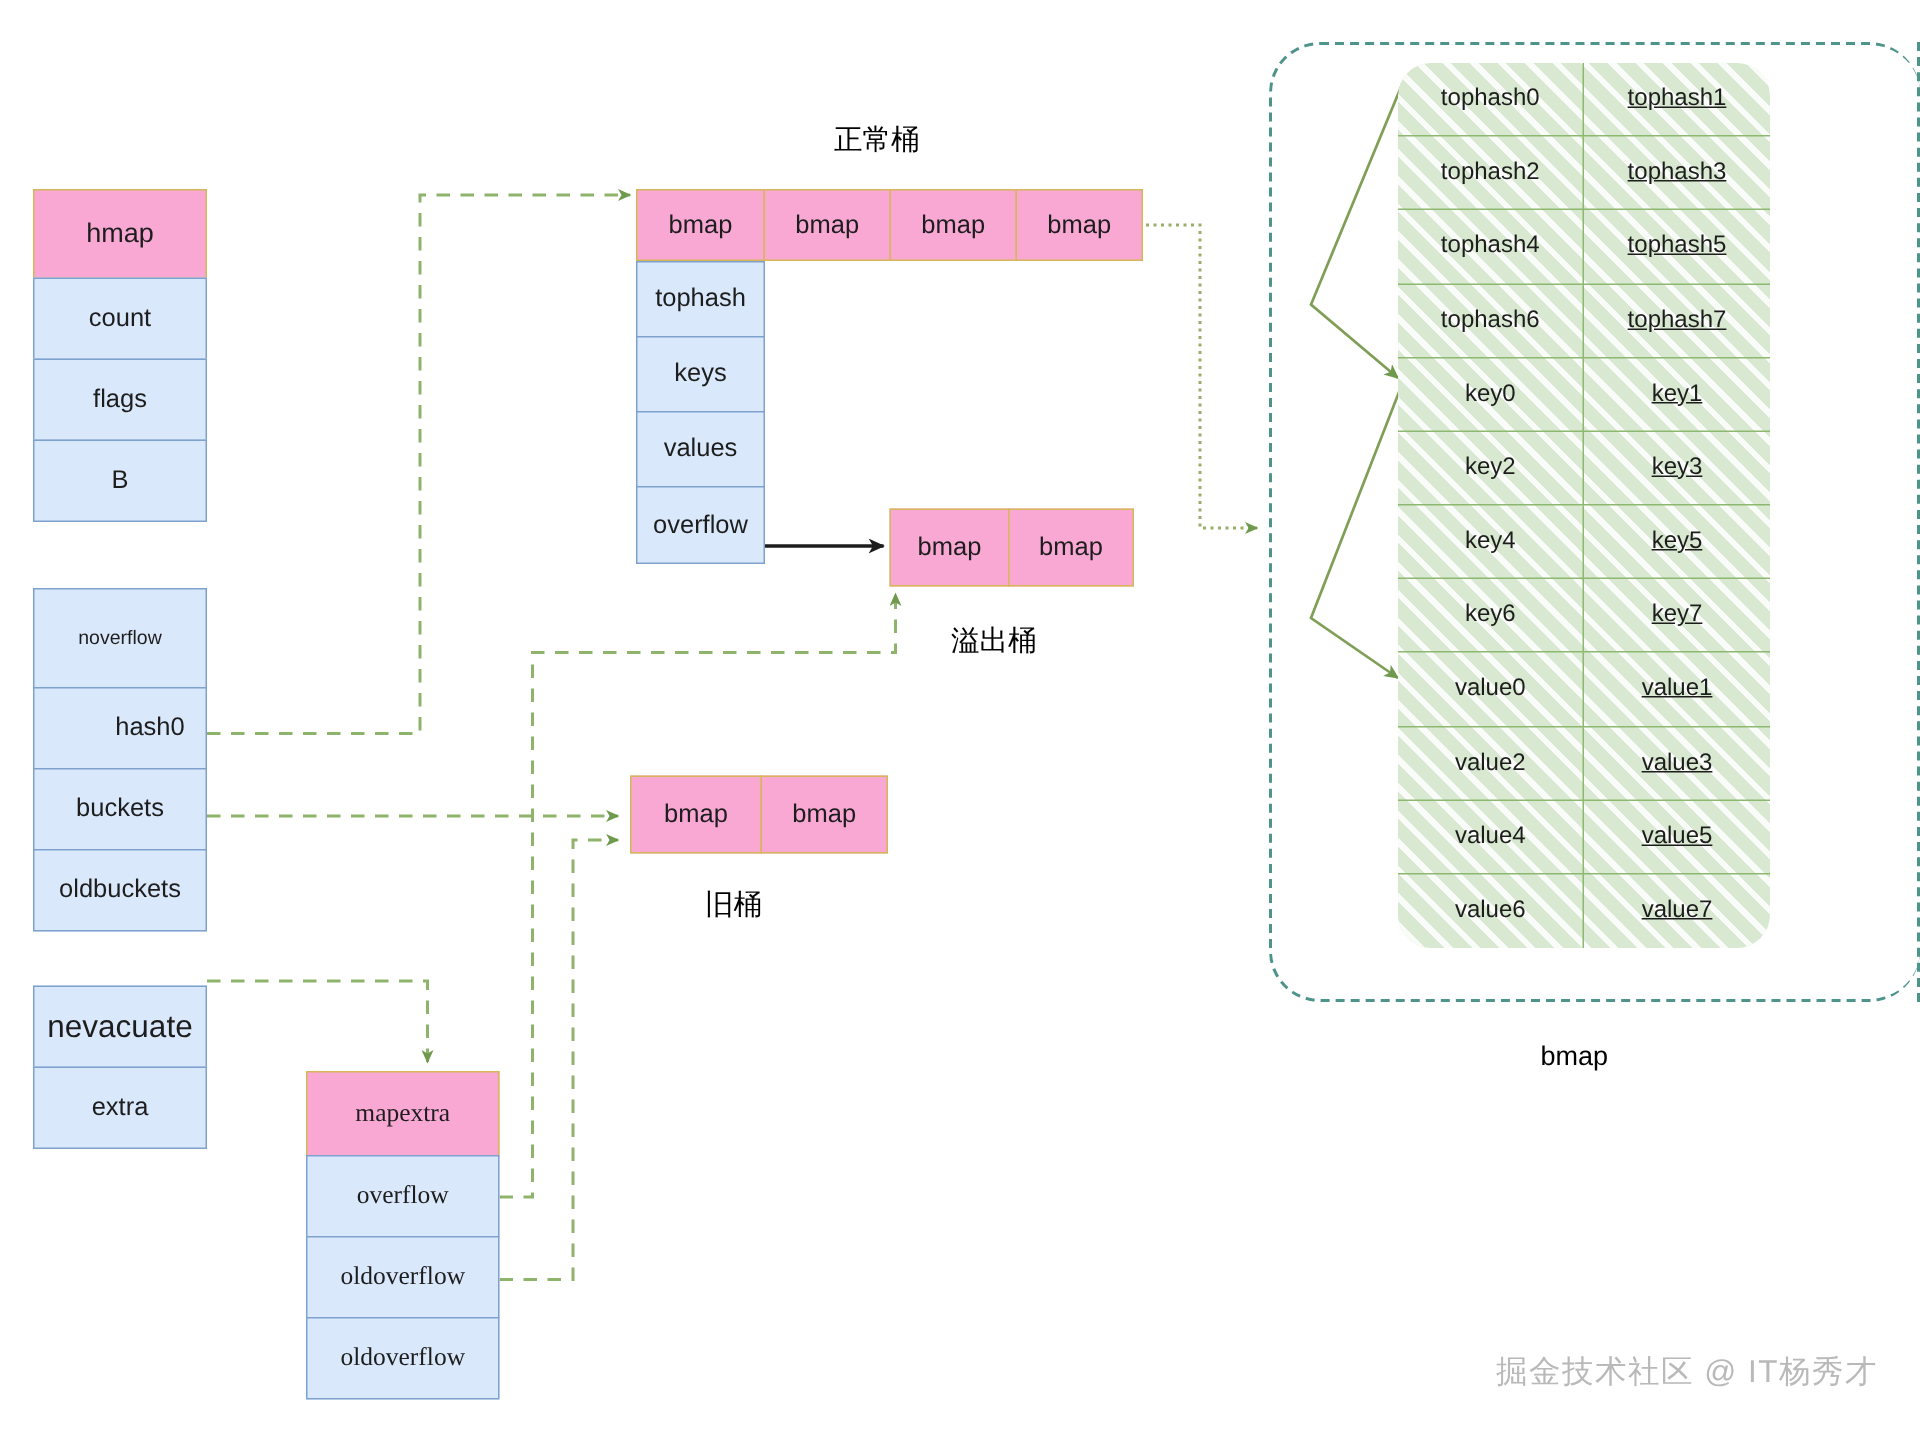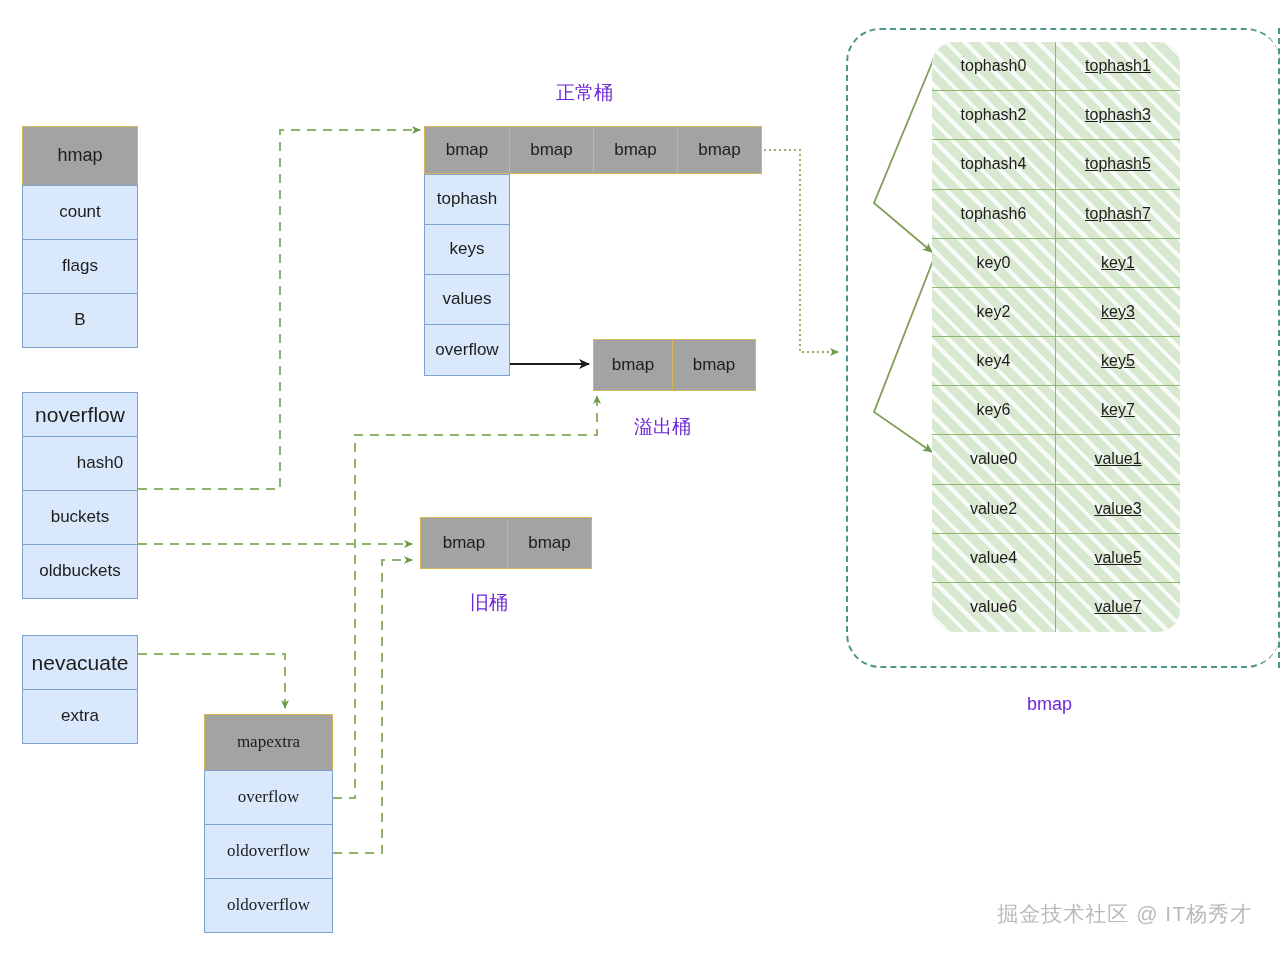--- a/index.html
+++ b/index.html
@@ -28,21 +28,21 @@
     box-sizing:border-box;
     display:flex;
     align-items:center;
     justify-content:center;
     text-align:center;
     color:#1d1d1d;
     line-height:1.1;
     white-space:nowrap;
   }
   .yellow{
-    background:#a3a3a3;
+    background:#f9a8d4;
     border:1px solid #d6b656;
     text-align:center;
   }
   .blue{
     background:#dae8fc;
     border:1px solid #7ea2cd;
   }
 
   
   .stack{position:absolute;}
@@ -50,21 +50,21 @@
   .stack .box + .box{margin-top:-1px;}
 
   
   .hrow{position:absolute; display:flex;}
   .hrow .box{position:relative; left:0; top:0;}
   .hrow .box + .box{margin-left:-1px;}
 
   
   .label{
     position:absolute;
-    color:#6d28d9;
+    color:#000000;
     white-space:nowrap;
     text-align:center;
   }
   .label.cn{font-size:19px;}
   .label.en{font-size:18px;}
 
   
   #bmap-detail-frame{
     position:absolute;
     left:846px; top:28px;
@@ -167,21 +167,21 @@
     <path d="M934,58 L874,203 L932,252" fill="none" stroke="#7f9e56" stroke-width="1.8" marker-end="url(#arrow-green-solid)"></path>
 
     <path d="M934,258 L874,412 L932,452" fill="none" stroke="#7f9e56" stroke-width="1.8" marker-end="url(#arrow-green-solid)"></path>
   </svg>
 
   <div class="stack" id="hmap-stack" style="left:22px; top:126px; width:116px;">
     <div class="box yellow" style="height:60px; font-size:18px;">hmap</div>
     <div class="box blue" style="height:55px; font-size:17px;">count</div>
     <div class="box blue" style="height:55px; font-size:17px;">flags</div>
     <div class="box blue" style="height:55px; font-size:17px;">B</div>
-    <div class="box blue" style="height:45px; font-size:21px;margin-top:44px;">noverflow</div>
+    <div class="box blue" style="height:67px; font-size:13px;margin-top:44px;">noverflow</div>
     <div class="box blue" style="height:55px; font-size:17px;padding-left:40px;">hash0</div>
     <div class="box blue" style="height:55px; font-size:17px;">buckets</div>
     <div class="box blue" style="height:55px; font-size:17px;">oldbuckets</div>
     <div class="box blue" style="height:55px; font-size:21px;margin-top:36px;">nevacuate</div>
     <div class="box blue" style="height:55px; font-size:17px;">extra</div>
   </div>
 
   <div class="stack" id="mapextra-stack" style="left:204px; top:714px; width:129px;font-family:Liberation Serif, serif;">
     <div class="box yellow" style="height:57px; font-size:17px;">mapextra</div>
     <div class="box blue" style="height:55px; font-size:17px;">overflow</div>

